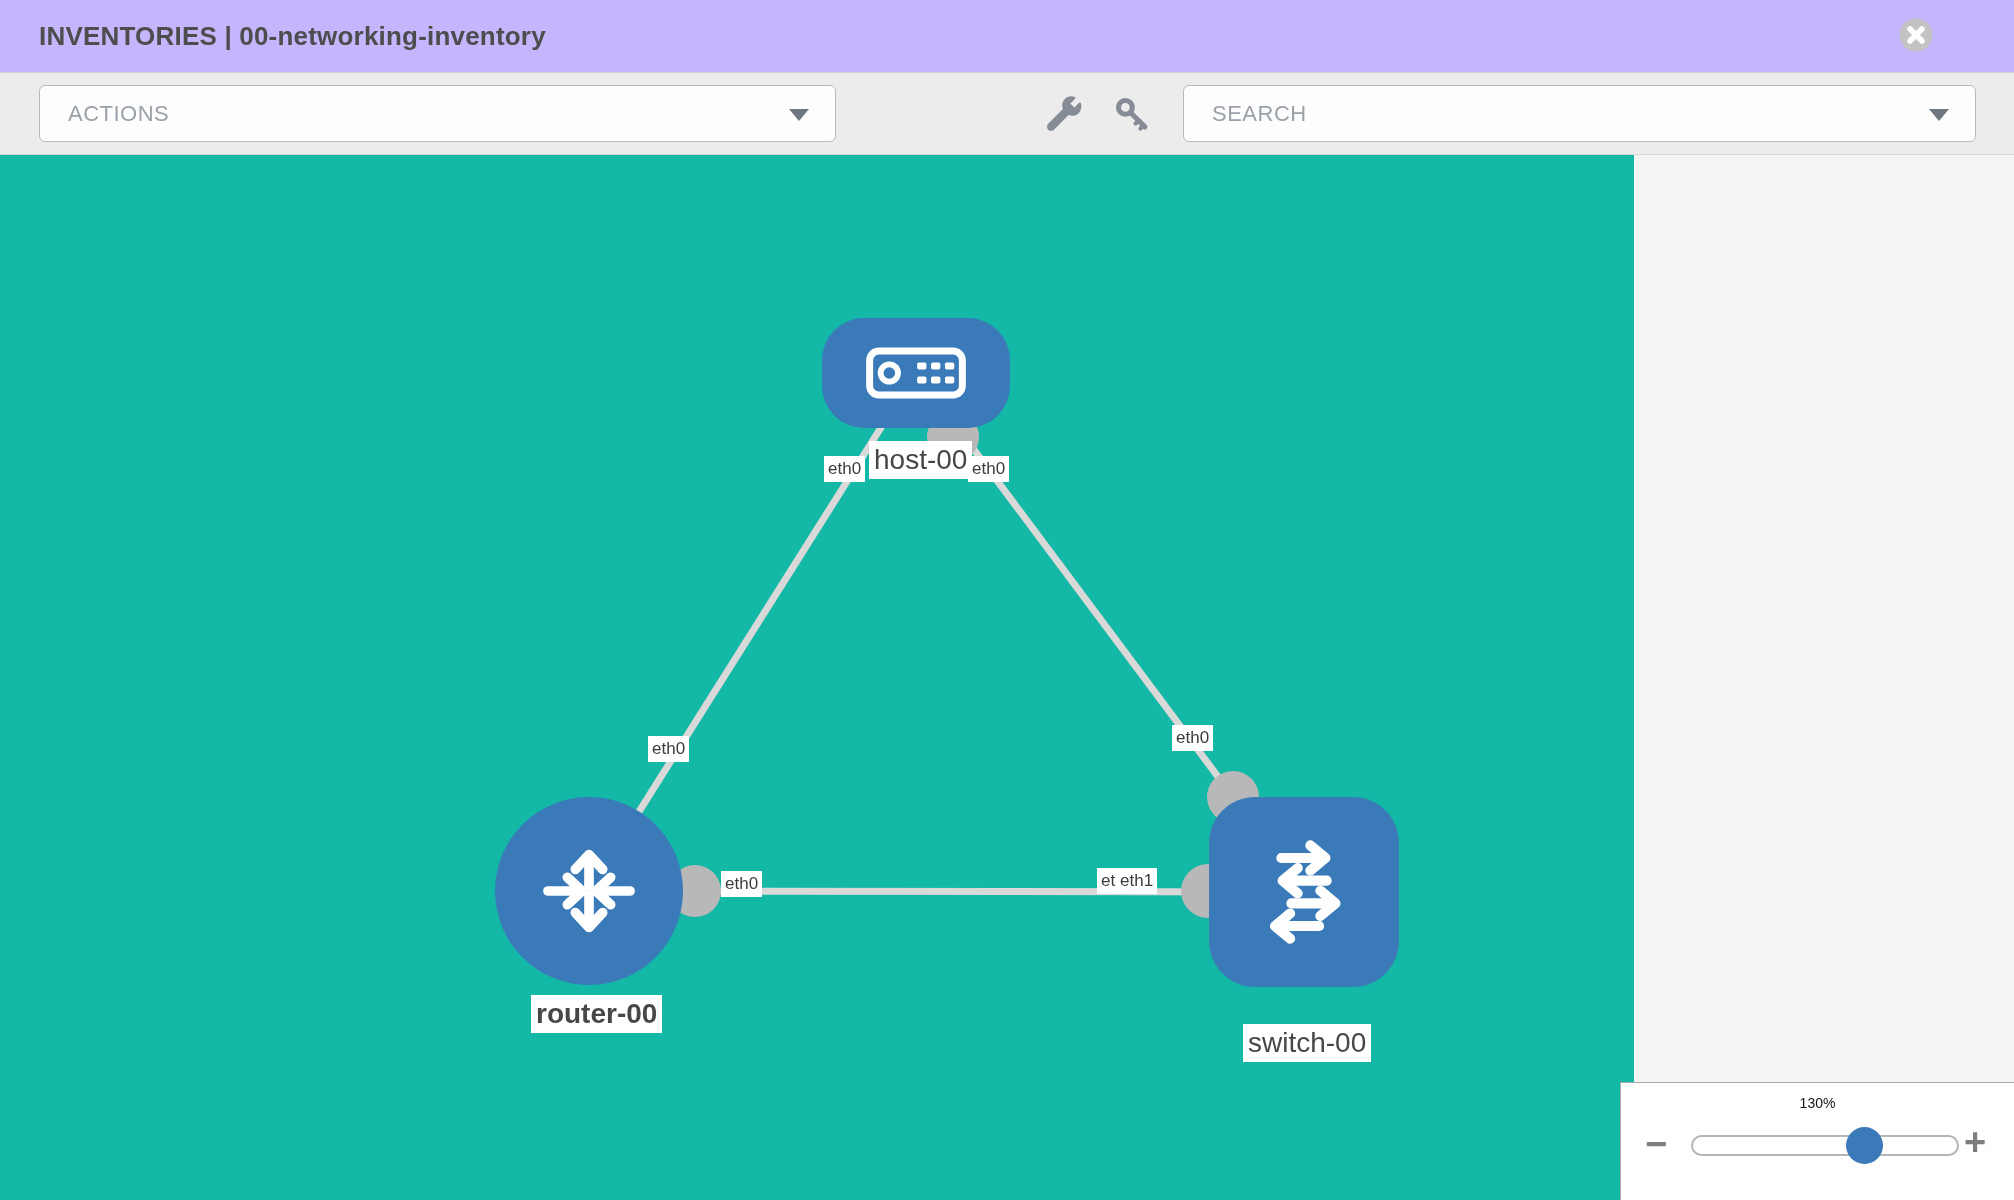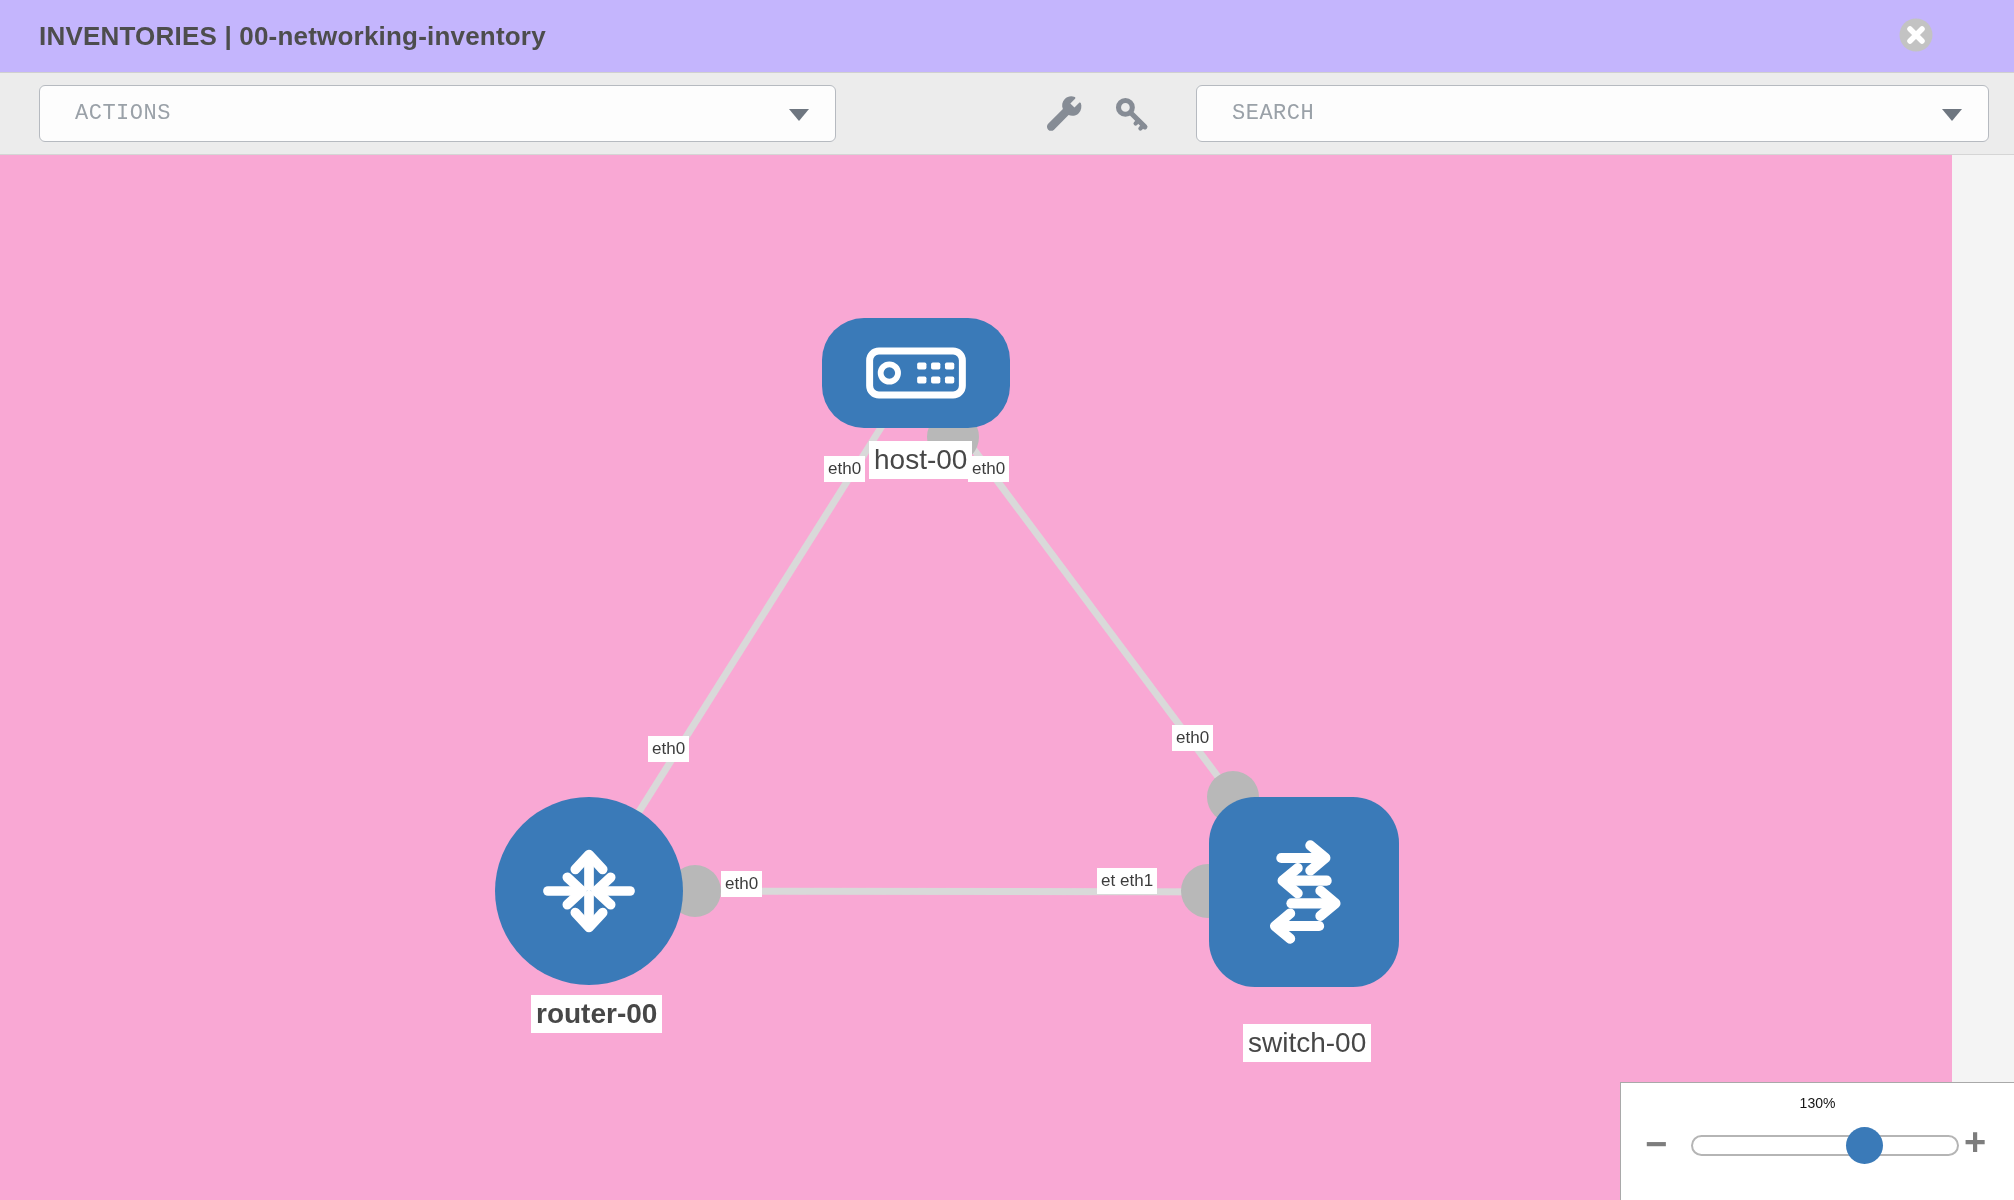--- a/index.html
+++ b/index.html
@@ -12,33 +12,33 @@
     font-size:26px; font-weight:bold; color:#4d4d4d; letter-spacing:0.2px; }
   .close-btn { position:absolute; left:1898px; top:17px; width:36px; height:36px;
     border:none; background:transparent; cursor:pointer; padding:0; }
 
   
   .toolbar { position:absolute; left:0; top:72px; width:2014px; height:83px;
     background:#ececec; border-top:1px solid #d0d0d0; border-bottom:1px solid #d5d5d5; }
   .dd-box { position:absolute; top:12px; height:57px; background:#fdfdfd;
     border:1px solid #b6bac0; border-radius:6px; cursor:pointer; }
   .dd-actions { left:39px; width:797px; }
-  .dd-search  { left:1183px; width:793px;margin-left:13px; }
-  .dd-label { position:absolute; left:35px; top:0; height:62px; line-height:55px;
-    font-size:22px; color:#9aa1a8; letter-spacing:0.5px;font-family:Liberation Mono, monospace; }
+  .dd-search  { left:1183px; width:793px; }
+  .dd-label { position:absolute; left:28px; top:0; height:62px; line-height:55px;
+    font-size:22px; color:#9aa1a8; letter-spacing:0.5px; }
   .dd-caret { position:absolute; right:26px; top:23px; width:0; height:0;
     border-left:10px solid transparent; border-right:10px solid transparent;
     border-top:12px solid #6e7680; }
   .tool-icon-btn { position:absolute; top:22px; width:40px; height:40px; border:none;
     background:transparent; cursor:pointer; padding:0; }
   .btn-wrench { left:1044px; }
   .btn-key { left:1112px; }
 
   
-  .canvas { position:absolute; left:0; top:155px; width:1952px; height:1045px; background:#f9a8d4; }
+  .canvas { position:absolute; left:0; top:155px; width:1634px; height:1045px; background:#14b8a6; }
   .edges-svg { position:absolute; left:0; top:0; }
 
   .node { position:absolute; background:#3a7ab8; display:flex;
     align-items:center; justify-content:center; cursor:pointer; }
   .node-host   { left:822px; top:163px; width:188px; height:110px; border-radius:42px; }
   .node-router { left:495px; top:642px; width:188px; height:188px; border-radius:50%; }
   .node-switch { left:1209px; top:642px; width:190px; height:190px; border-radius:46px; }
 
   .lbl { position:absolute; background:#ffffff; color:#474747; white-space:nowrap; }
   .lbl-device { font-size:28px; padding:3px 5px; }

